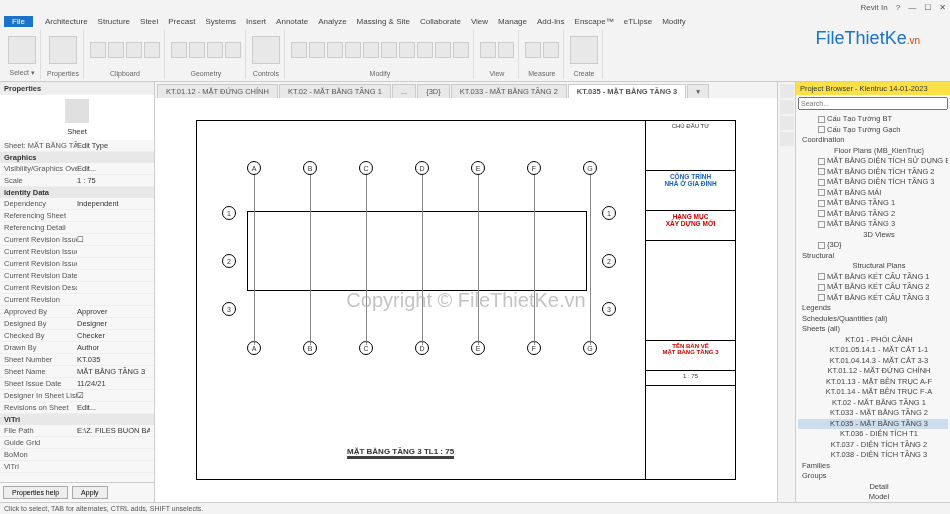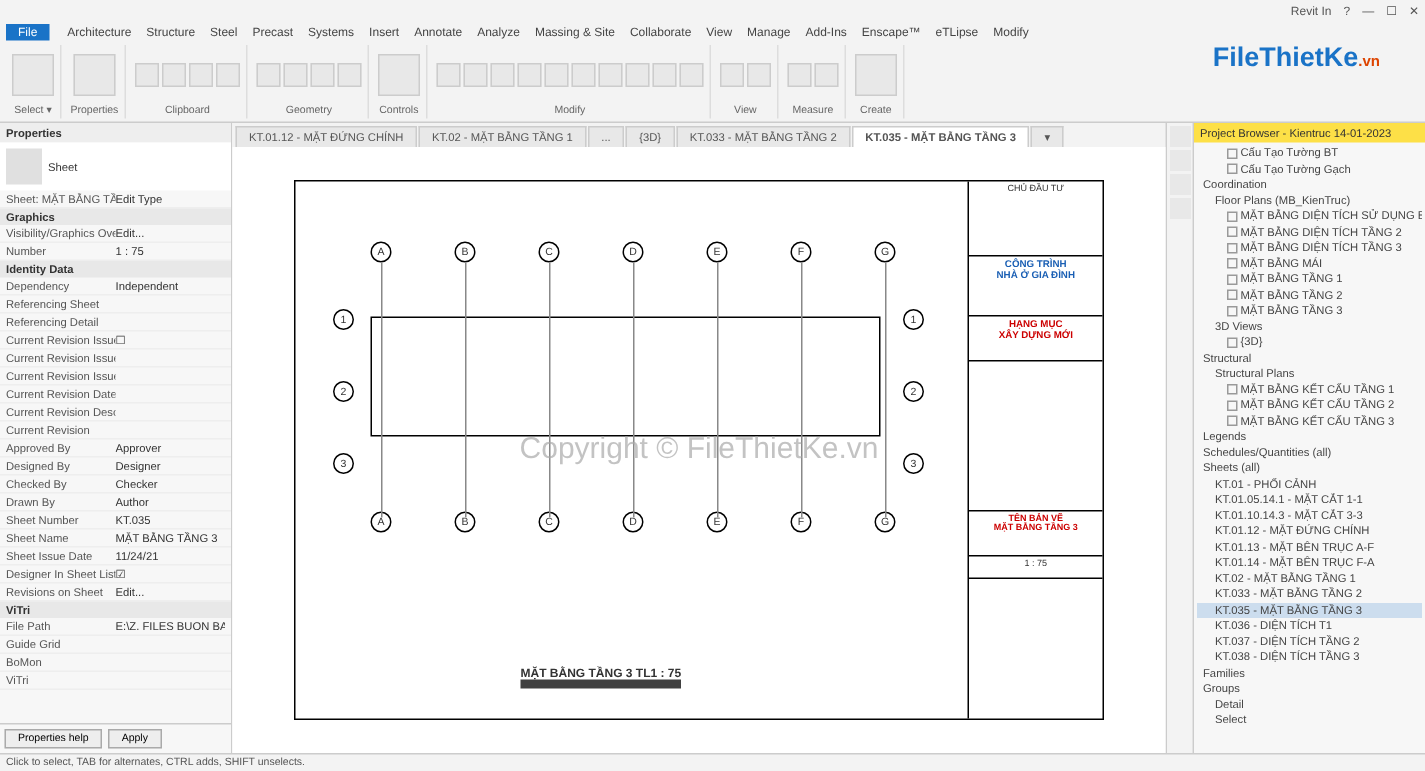--- a/index.html
+++ b/index.html
@@ -12,56 +12,56 @@
 .menubar span { padding:1px 5px; color:#444; }
 .ribbon { height:54px; background:#f3f3f3; border-bottom:1px solid #ccc; display:flex; padding:2px 4px; gap:2px; }
 .rpanel { border-right:1px solid #ddd; padding:2px 4px; display:flex; flex-direction:column; align-items:center; justify-content:flex-end; }
 .rpanel .icons { display:flex; gap:2px; flex-wrap:wrap; flex:1; align-items:center; }
 .ricon { width:16px; height:16px; background:#e8e8e8; border:1px solid #ccc; }
 .ricon.big { width:28px; height:28px; }
 .rpanel .lbl { font-size:7px; color:#666; margin-top:2px; }
 .main { display:flex; height:420px; }
 .props { width:155px; background:#f7f7f7; border-right:1px solid #ccc; display:flex; flex-direction:column; font-size:7.5px; }
 .props .hdr { padding:2px 4px; background:#eee; font-weight:bold; }
-.props .sheet-hdr { display:flex; align-items:center; padding:4px; gap:4px; background:#fff; }
+.props .sheet-hdr { display:flex; align-items:center; padding:4px; gap:4px; background:#fff;flex-direction:column; }
 .props .sheet-hdr .ic { width:24px; height:24px; background:#e0e0e0; }
 .props .row { display:flex; padding:1px 4px; border-bottom:1px solid #eee; }
 .props .row .k { flex:1; color:#555; white-space:nowrap; overflow:hidden; }
 .props .row .v { flex:1; color:#333; white-space:nowrap; overflow:hidden; }
 .props .grp { background:#e8e8e8; padding:1px 4px; font-weight:bold; }
 .props .btm { margin-top:auto; padding:3px; border-top:1px solid #ccc; display:flex; gap:4px; }
 .props .btm button { font-size:7px; padding:2px 8px; background:#eee; border:1px solid #aaa; }
 .canvas-wrap { flex:1; display:flex; flex-direction:column; background:#fff; }
 .tabs { height:16px; background:#f3f3f3; display:flex; align-items:flex-end; gap:1px; padding-left:2px; font-size:7.5px; }
 .tab { padding:2px 8px; background:#e8e8e8; border:1px solid #ccc; border-bottom:none; color:#555; }
 .tab.active { background:#fff; font-weight:bold; }
 .canvas { flex:1; background:#fff; position:relative; display:flex; justify-content:center; align-items:center; }
 .sheet { width:540px; height:360px; border:1px solid #000; background:#fff; position:relative; }
 .sheet .title-block { position:absolute; right:0; top:0; bottom:0; width:90px; border-left:1px solid #000; font-size:6px; }
 .sheet .title-block div { border-bottom:1px solid #000; padding:2px; text-align:center; }
 .sheet .plan { position:absolute; left:20px; top:30px; width:410px; height:260px; }
 .sheet .plan .outline { position:absolute; left:30px; top:60px; width:340px; height:80px; border:1.5px solid #000; }
 .sheet .plan .grid-bubble { position:absolute; width:14px; height:14px; border:1px solid #000; border-radius:50%; display:flex; align-items:center; justify-content:center; font-size:7px; background:#fff; }
 .sheet .plan .gridline { position:absolute; background:#888; }
-.sheet .plan-title { position:absolute; bottom:20px; left:150px; font-size:8px; font-weight:bold; border-bottom:6px solid #404040; }
+.sheet .plan-title { position:absolute; bottom:20px; left:150px; font-size:8px; font-weight:bold; border-bottom:3px solid #404040; }
 .vtool { width:18px; background:#f3f3f3; border-left:1px solid #ccc; display:flex; flex-direction:column; gap:2px; padding:2px; }
 .vtool div { width:14px; height:14px; background:#e8e8e8; }
 .browser { width:155px; background:#f7f7f7; border-left:1px solid #ccc; font-size:7.5px; overflow:hidden; position:relative; }
 .browser .hdr { padding:2px 4px; background:#fde047; font-size:7.5px; }
 .browser .search { padding:2px; }
 .browser .search input { width:100%; font-size:7px; padding:1px; }
 .browser .tree { padding:2px; line-height:1.4; }
 .browser .tree .n { white-space:nowrap; overflow:hidden; padding-left:4px; color:#444; }
-.browser .tree .n.l1 { padding-left:12px; }
+.browser .tree .n.l1 { padding-left:12px;text-align:center; }
 .browser .tree .n.l2 { padding-left:20px; }
 .browser .tree .n.sel { background:#cde; }
 .browser .tree .n .sq { display:inline-block; width:7px; height:7px; border:1px solid #999; margin-right:2px; vertical-align:middle; }
 .status { height:12px; background:#f3f3f3; border-top:1px solid #ccc; font-size:7px; padding:1px 4px; color:#555; display:flex; align-items:center; }
 .watermark { position:absolute; top:50%; left:50%; transform:translate(-50%,-50%); color:#aaa; font-size:20px; pointer-events:none; opacity:0.7; }
-.logo { position:absolute; right:30px; top:28px; font-size:18px; font-weight:bold; color:#1a73c7; }
+.logo { position:absolute; right:30px; top:28px; font-size:18px; font-weight:normal; color:#1a73c7; }
 .logo .vn { color:#d40; font-size:10px; }
 .cong-trinh { color:#1a5fb4; font-weight:bold; font-size:6.5px; }
 .hang-muc { color:#c00; font-weight:bold; font-size:6.5px; }
 .ten-ban-ve { color:#c00; font-weight:bold; font-size:6px; }
 </style>
 </head>
 <body>
 
 <div class="titlebar">
   <div class="right">
@@ -167,21 +167,21 @@
       <span class="k">Sheet: MẶT BẰNG TẦNG 3</span>
       <span class="v">Edit Type</span>
     </div>
     <div id="prop-body">
         <div class="grp">Graphics</div>
         <div class="row">
           <span class="k">Visibility/Graphics Overrid...</span>
           <span class="v">Edit...</span>
         </div>
         <div class="row">
-          <span class="k">Number</span>
+          <span class="k">Scale</span>
           <span class="v">1 : 75</span>
         </div>
         <div class="grp">Identity Data</div>
         <div class="row">
           <span class="k">Dependency</span>
           <span class="v">Independent</span>
         </div>
         <div class="row">
           <span class="k">Referencing Sheet</span>
           <span class="v"></span>
@@ -341,20 +341,21 @@
 
   <div class="vtool">
     <div></div>
     <div></div>
     <div></div>
     <div></div>
   </div>
 
   <div class="browser">
     <div class="hdr">Project Browser - Kientruc 14-01-2023</div>
+    <div class="search"><input placeholder="Search..." style=""></div>
     <div class="tree" id="tree">
         <div class="n l2"><span class="sq"></span><span>Cấu Tạo Tường BT</span></div>
         <div class="n l2"><span class="sq"></span><span>Cấu Tạo Tường Gạch</span></div>
         <div class="n l0"><span>Coordination</span></div>
         <div class="n l1"><span>Floor Plans (MB_KienTruc)</span></div>
         <div class="n l2"><span class="sq"></span><span>MẶT BẰNG DIỆN TÍCH SỬ DỤNG BẰN</span></div>
         <div class="n l2"><span class="sq"></span><span>MẶT BẰNG DIỆN TÍCH TẦNG 2</span></div>
         <div class="n l2"><span class="sq"></span><span>MẶT BẰNG DIỆN TÍCH TẦNG 3</span></div>
         <div class="n l2"><span class="sq"></span><span>MẶT BẰNG MÁI</span></div>
         <div class="n l2"><span class="sq"></span><span>MẶT BẰNG TẦNG 1</span></div>
@@ -365,31 +366,31 @@
         <div class="n l0"><span>Structural</span></div>
         <div class="n l1"><span>Structural Plans</span></div>
         <div class="n l2"><span class="sq"></span><span>MẶT BẰNG KẾT CẤU TẦNG 1</span></div>
         <div class="n l2"><span class="sq"></span><span>MẶT BẰNG KẾT CẤU TẦNG 2</span></div>
         <div class="n l2"><span class="sq"></span><span>MẶT BẰNG KẾT CẤU TẦNG 3</span></div>
         <div class="n l0"><span>Legends</span></div>
         <div class="n l0"><span>Schedules/Quantities (all)</span></div>
         <div class="n l0"><span>Sheets (all)</span></div>
         <div class="n l1"><span>KT.01 - PHỐI CẢNH</span></div>
         <div class="n l1"><span>KT.01.05.14.1 - MẶT CẮT 1-1</span></div>
-        <div class="n l1"><span>KT.01.10.14.3 - MẶT CẮT 3-3</span></div>
+        <div class="n l1"><span>KT.01.04.14.3 - MẶT CẮT 3-3</span></div>
         <div class="n l1"><span>KT.01.12 - MẶT ĐỨNG CHÍNH</span></div>
         <div class="n l1"><span>KT.01.13 - MẶT BÊN TRỤC A-F</span></div>
         <div class="n l1"><span>KT.01.14 - MẶT BÊN TRỤC F-A</span></div>
         <div class="n l1"><span>KT.02 - MẶT BẰNG TẦNG 1</span></div>
         <div class="n l1"><span>KT.033 - MẶT BẰNG TẦNG 2</span></div>
         <div class="n l1 sel"><span>KT.035 - MẶT BẰNG TẦNG 3</span></div>
         <div class="n l1"><span>KT.036 - DIỆN TÍCH T1</span></div>
         <div class="n l1"><span>KT.037 - DIỆN TÍCH TẦNG 2</span></div>
         <div class="n l1"><span>KT.038 - DIỆN TÍCH TẦNG 3</span></div>
         <div class="n l0"><span>Families</span></div>
         <div class="n l0"><span>Groups</span></div>
         <div class="n l1"><span>Detail</span></div>
-        <div class="n l1"><span>Select</span></div>
+        <div class="n l1"><span>Model</span></div>
       </div>
   </div>
 </div>
 
 <div class="status">Click to select, TAB for alternates, CTRL adds, SHIFT unselects.</div>
 
 </body></html>

